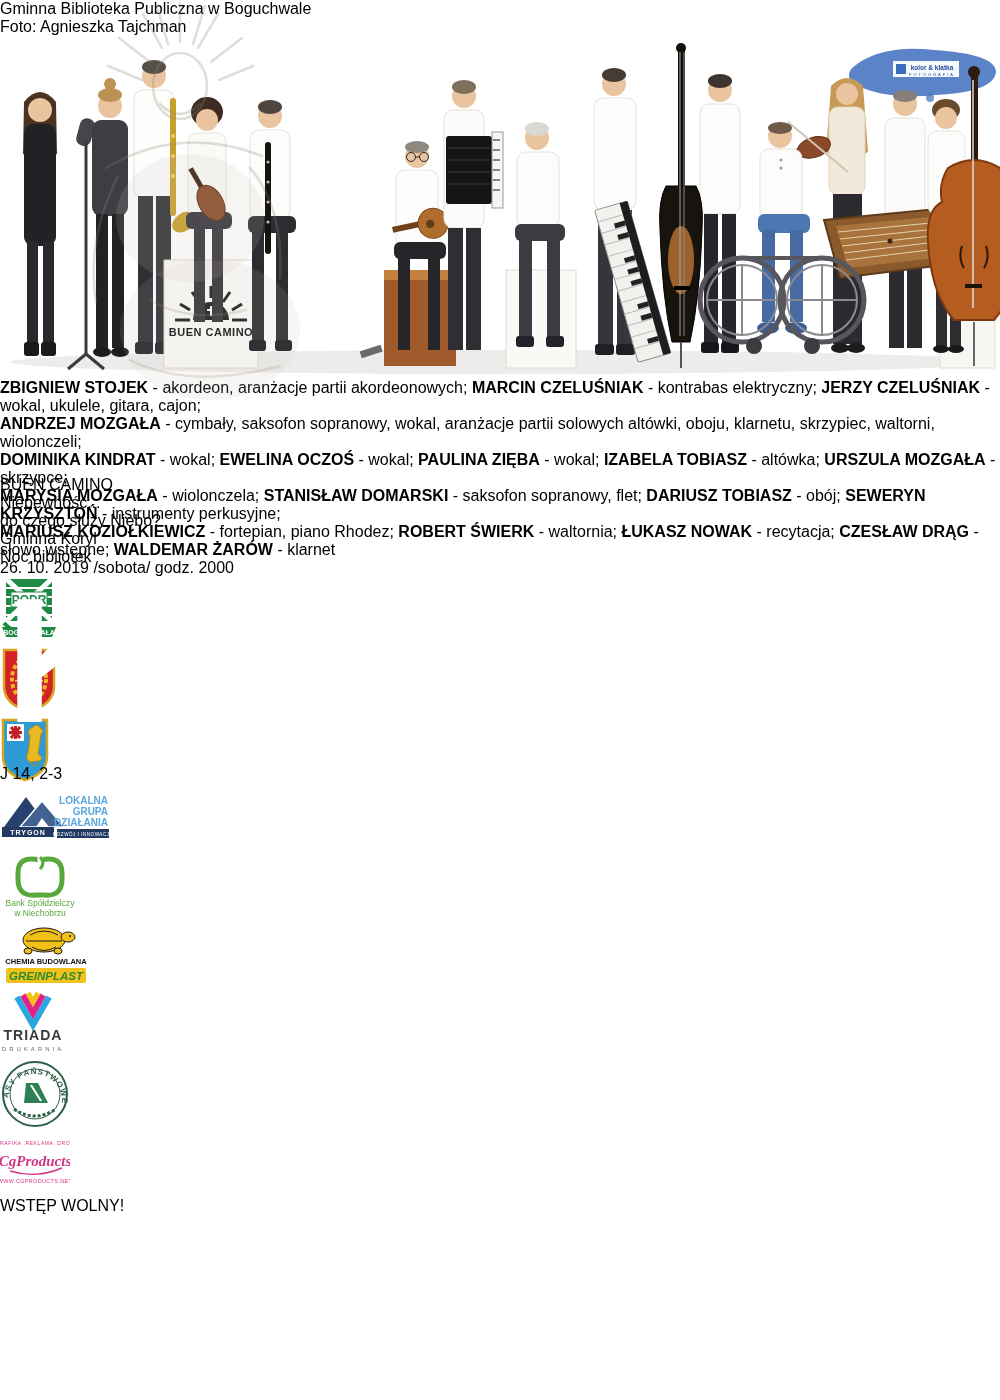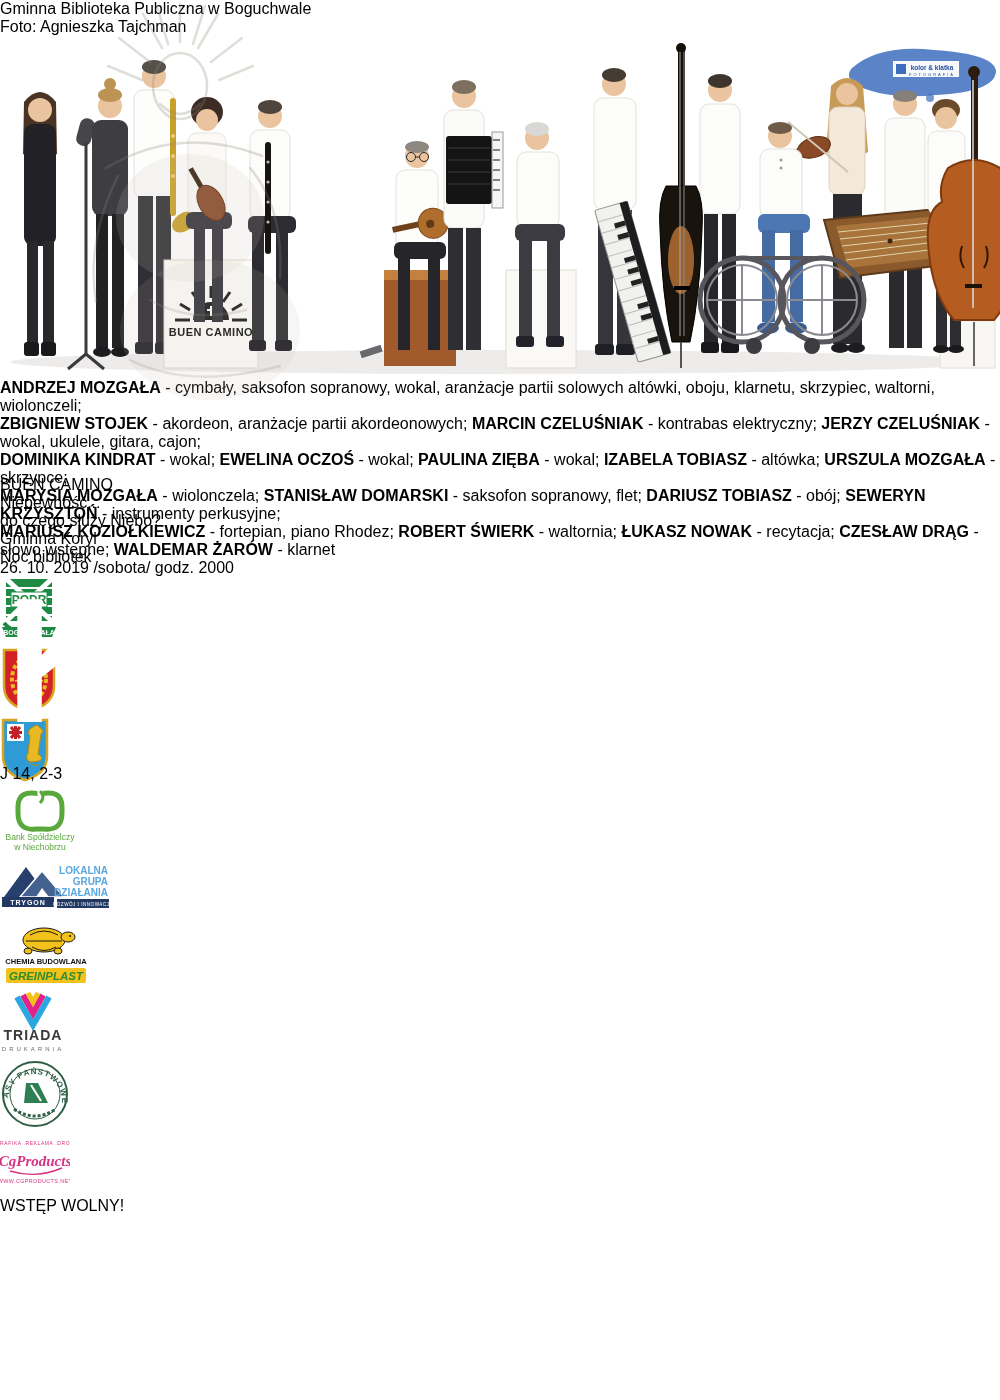--- a/index.html
+++ b/index.html
@@ -408,22 +408,22 @@
         <rect x="965" y="248" width="17" height="4" fill="#1d1207"></rect>
         <path d="M962,210 q-4,12 2,22" stroke="#2e1708" fill="none" stroke-width="2"></path>
         <path d="M986,210 q4,12 -2,22" stroke="#2e1708" fill="none" stroke-width="2"></path>
         <line x1="974" y1="286" x2="974" y2="330" stroke="#666" stroke-width="2"></line>
       </g>
     </svg>
   </section>
 
   <section class="credits">
     <div>
+        <div class="credit-line"><b>ZBIGNIEW STOJEK</b> - akordeon, aranżacje partii akordeonowych; <b>MARCIN CZELUŚNIAK</b> - kontrabas elektryczny; <b>JERZY CZELUŚNIAK</b> - wokal, ukulele, gitara, cajon;</div>
         <div class="credit-line"><b>ANDRZEJ MOZGAŁA</b> - cymbały, saksofon sopranowy, wokal, aranżacje partii solowych altówki, oboju, klarnetu, skrzypiec, waltorni, wiolonczeli;</div>
-        <div class="credit-line"><b>ZBIGNIEW STOJEK</b> - akordeon, aranżacje partii akordeonowych; <b>MARCIN CZELUŚNIAK</b> - kontrabas elektryczny; <b>JERZY CZELUŚNIAK</b> - wokal, ukulele, gitara, cajon;</div>
         <div class="credit-line"><b>DOMINIKA KINDRAT</b> - wokal; <b>EWELINA OCZOŚ</b> - wokal; <b>PAULINA ZIĘBA</b> - wokal; <b>IZABELA TOBIASZ</b> - altówka; <b>URSZULA MOZGAŁA</b> - skrzypce;</div>
         <div class="credit-line"><b>MARYSIA MOZGAŁA</b> - wiolonczela; <b>STANISŁAW DOMARSKI</b> - saksofon sopranowy, flet; <b>DARIUSZ TOBIASZ</b> - obój; <b>SEWERYN KRZYSZTOŃ</b> - instrumenty perkusyjne;</div>
         <div class="credit-line"><b>MARIUSZ KOZIOŁKIEWICZ</b> - fortepian, piano Rhodez; <b>ROBERT ŚWIERK</b> - waltornia; <b>ŁUKASZ NOWAK</b> - recytacja; <b>CZESŁAW DRĄG</b> - słowo wstępne; <b>WALDEMAR ŻARÓW</b> - klarnet</div>
       </div>
   </section>
 
   <section class="when-band">
     <div class="datetime">
       <span class="date">26. 10. 2019</span>
       <span class="day">/sobota/</span>
@@ -474,41 +474,41 @@
       <svg width="50" height="66" viewBox="0 0 50 66">
         <path d="M3,3 h44 v36 q0,18 -22,24 q-22,-6 -22,-24 z" fill="#2f9bd6" stroke="#d9a520" stroke-width="2.5"></path>
         <rect x="7" y="7" width="17" height="17" fill="#fff"></rect>
         <path d="M15.5,9 v13 M9,15.5 h13 M11,10 l9,11 M20,10 l-9,11" stroke="#c22127" stroke-width="3"></path>
         <path d="M33,10 q5,-4 7,1 q5,2 1,6 l-3,20 q7,4 1,7 l-8,1 q-7,-2 -3,-9 l2,-16 q-4,-7 3,-10 z" fill="#e8b923" stroke="#b58a10"></path>
         <path d="M30,46 q6,5 10,0" stroke="#b58a10" fill="none"></path>
       </svg>
     </div>
 
     <div class="logo">
-      <svg width="80" height="66" viewBox="0 0 80 66">
-        <path d="M40,7 q-22,-5 -22,13 v6 q0,18 18,16 h8 q18,2 18,-16 v-6 q0,-18 -22,-13 z" fill="none" stroke="#58a83b" stroke-width="5"></path>
-        <line x1="40" y1="4" x2="40" y2="16" stroke="#fff" stroke-width="5"></line>
-        <path d="M40,4 q6,6 0,12" stroke="#58a83b" stroke-width="3" fill="none"></path>
-        <text x="40" y="53" text-anchor="middle" font-size="8.5" fill="#58a83b">Bank Spółdzielczy</text>
-        <text x="40" y="63" text-anchor="middle" font-size="8.5" fill="#58a83b">w Niechobrzu</text>
-      </svg>
-    </div>
-
-    <div class="logo">
       <svg width="110" height="62" viewBox="0 0 110 62">
         <polygon points="4,40 26,10 48,40" fill="#27406e"></polygon>
         <polygon points="20,40 42,14 64,40" fill="#44628f" stroke="#fff" stroke-width="1.5"></polygon>
         <polygon points="36,40 42,31 49,40" fill="#fff"></polygon>
         <rect x="2" y="40" width="52" height="10" fill="#223a63"></rect>
         <text x="28" y="48" text-anchor="middle" font-size="7" font-weight="bold" fill="#fff" letter-spacing="1">TRYGON</text>
         <text x="108" y="17" text-anchor="end" font-size="10" font-weight="bold" fill="#5aa7e0">LOKALNA</text>
         <text x="108" y="28" text-anchor="end" font-size="10" font-weight="bold" fill="#5aa7e0">GRUPA</text>
         <text x="108" y="39" text-anchor="end" font-size="10" font-weight="bold" fill="#5aa7e0">DZIAŁANIA</text>
         <rect x="57" y="42" width="52" height="9" fill="#223a63"></rect>
         <text x="83" y="48.5" text-anchor="middle" font-size="4.6" fill="#fff" letter-spacing=".5">ROZWÓJ I INNOWACJA</text>
+      </svg>
+    </div>
+
+    <div class="logo">
+      <svg width="80" height="66" viewBox="0 0 80 66">
+        <path d="M40,7 q-22,-5 -22,13 v6 q0,18 18,16 h8 q18,2 18,-16 v-6 q0,-18 -22,-13 z" fill="none" stroke="#58a83b" stroke-width="5"></path>
+        <line x1="40" y1="4" x2="40" y2="16" stroke="#fff" stroke-width="5"></line>
+        <path d="M40,4 q6,6 0,12" stroke="#58a83b" stroke-width="3" fill="none"></path>
+        <text x="40" y="53" text-anchor="middle" font-size="8.5" fill="#58a83b">Bank Spółdzielczy</text>
+        <text x="40" y="63" text-anchor="middle" font-size="8.5" fill="#58a83b">w Niechobrzu</text>
       </svg>
     </div>
 
     <div class="logo">
       <svg width="92" height="64" viewBox="0 0 92 64">
         <ellipse cx="44" cy="17" rx="21" ry="12" fill="#f2c21a" stroke="#1a1a1a"></ellipse>
         <path d="M30,12 q14,-8 28,0 M26,18 h36 M32,24 q12,7 24,0" stroke="#1a1a1a" fill="none"></path>
         <ellipse cx="68" cy="14" rx="7" ry="5" fill="#f2c21a" stroke="#1a1a1a"></ellipse>
         <circle cx="70" cy="13" r="1" fill="#1a1a1a"></circle>
         <ellipse cx="28" cy="28" rx="4" ry="3" fill="#f2c21a" stroke="#1a1a1a"></ellipse>

